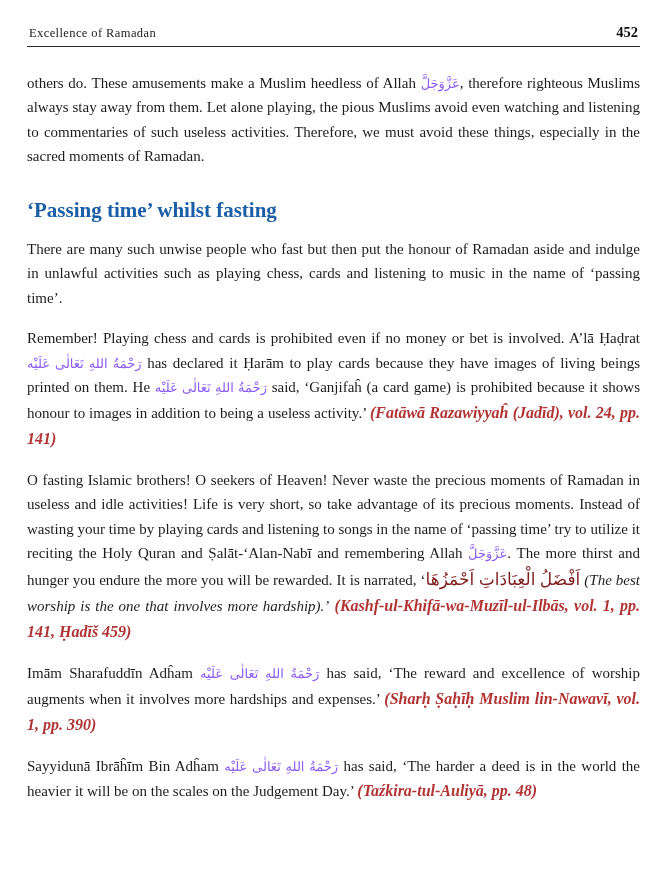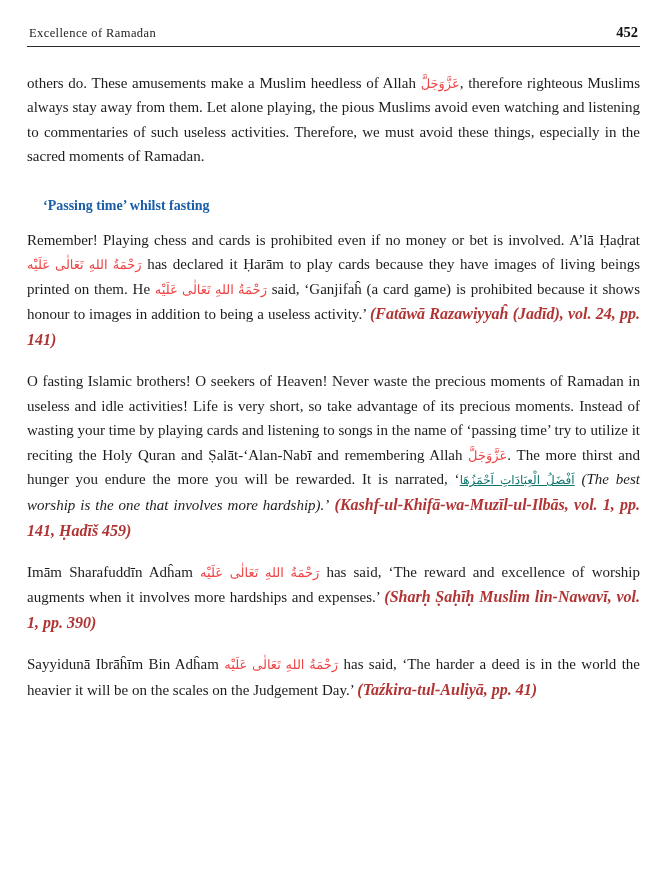--- a/index.html
+++ b/index.html
@@ -35,36 +35,35 @@
     margin-bottom: 24px;
   }
   .para {
     font-size: 15px;
     line-height: 1.63;
     text-align: justify;
     margin-bottom: 16px;
     color: #1c1c1c;
   }
   .heading {
-    font-size: 14px;
+    font-size: 21px;
     font-weight: 700;
     color: #1b5ea8;
-    margin: 28px 0 13px 16px;
+    margin: 28px 0 13px 0;
     line-height: 1.3;
   }
   .arabic {
-    color: #ef4444;
+    color: #8b5cf6;
     font-size: 13px;
     white-space: nowrap;
   }
   .arabic-quote {
-    color: #0f766e;
-    font-size: 12px;
+    color: #7f1d1d;
+    font-size: 17px;
     white-space: nowrap;
-    text-decoration: underline;
   }
   .cite {
     color: #b13434;
     font-size: 16px;
     font-weight: 700;
     font-style: italic;
   }
   .ital { font-style: italic; }
 </style>
 </head>
@@ -77,24 +76,25 @@
     <span class="page-number">452</span>
   </header>
   <div class="header-rule"></div>
 
   <main class="page-body">
 
     <p class="para"><span>others do. These amusements make a Muslim heedless of Allah </span><span class="arabic">عَزَّوَجَلَّ</span><span>, therefore righteous Muslims always stay away from them. Let alone playing, the pious Muslims avoid even watching and listening to commentaries of such useless activities. Therefore, we must avoid these things, especially in the sacred moments of Ramadan.</span></p>
 
     <h2 class="heading">‘Passing time’ whilst fasting</h2>
 
+    <p class="para"><span>There are many such unwise people who fast but then put the honour of Ramadan aside and indulge in unlawful activities such as playing chess, cards and listening to music in the name of ‘passing time’.</span></p>
 
     <p class="para"><span>Remember! Playing chess and cards is prohibited even if no money or bet is involved. A’lā Ḥaḍrat </span><span class="arabic">رَحْمَةُ اللهِ تَعَالٰی عَلَیْه</span><span> has declared it Ḥarām to play cards because they have images of living beings printed on them. He </span><span class="arabic">رَحْمَةُ اللهِ تَعَالٰی عَلَیْه</span><span> said, ‘Ganjifaĥ (a card game) is prohibited because it shows honour to images in addition to being a useless activity.’ </span><span class="cite">(Fatāwā Razawiyyaĥ (Jadīd), vol. 24, pp. 141)</span></p>
 
 
     <p class="para"><span>O fasting Islamic brothers! O seekers of Heaven! Never waste the precious moments of Ramadan in useless and idle activities! Life is very short, so take advantage of its precious moments. Instead of wasting your time by playing cards and listening to songs in the name of ‘passing time’ try to utilize it reciting the Holy Quran and Ṣalāt-‘Alan-Nabī and remembering Allah </span><span class="arabic">عَزَّوَجَلَّ</span><span>. The more thirst and hunger you endure the more you will be rewarded. It is narrated, ‘</span><span class="arabic-quote">اَفْضَلُ الْعِبَادَاتِ اَحْمَزُهَا</span><span class="ital"> (The best worship is the one that involves more hardship).’</span><span class="cite"> (Kashf-ul-Khifā-wa-Muzīl-ul-Ilbās, vol. 1, pp. 141, Ḥadīš 459)</span></p>
 
     <p class="para"><span>Imām Sharafuddīn Adĥam </span><span class="arabic">رَحْمَةُ اللهِ تَعَالٰی عَلَیْه</span><span> has said, ‘The reward and excellence of worship augments when it involves more hardships and expenses.’ </span><span class="cite">(Sharḥ Ṣaḥīḥ Muslim lin-Nawavī, vol. 1, pp. 390)</span></p>
 
-    <p class="para"><span>Sayyidunā Ibrāĥīm Bin Adĥam </span><span class="arabic">رَحْمَةُ اللهِ تَعَالٰی عَلَیْه</span><span> has said, ‘The harder a deed is in the world the heavier it will be on the scales on the Judgement Day.’ </span><span class="cite">(Taźkira-tul-Auliyā, pp. 41)</span></p>
+    <p class="para"><span>Sayyidunā Ibrāĥīm Bin Adĥam </span><span class="arabic">رَحْمَةُ اللهِ تَعَالٰی عَلَیْه</span><span> has said, ‘The harder a deed is in the world the heavier it will be on the scales on the Judgement Day.’ </span><span class="cite">(Taźkira-tul-Auliyā, pp. 48)</span></p>
 
   </main>
 </div>
 
 </body></html>

